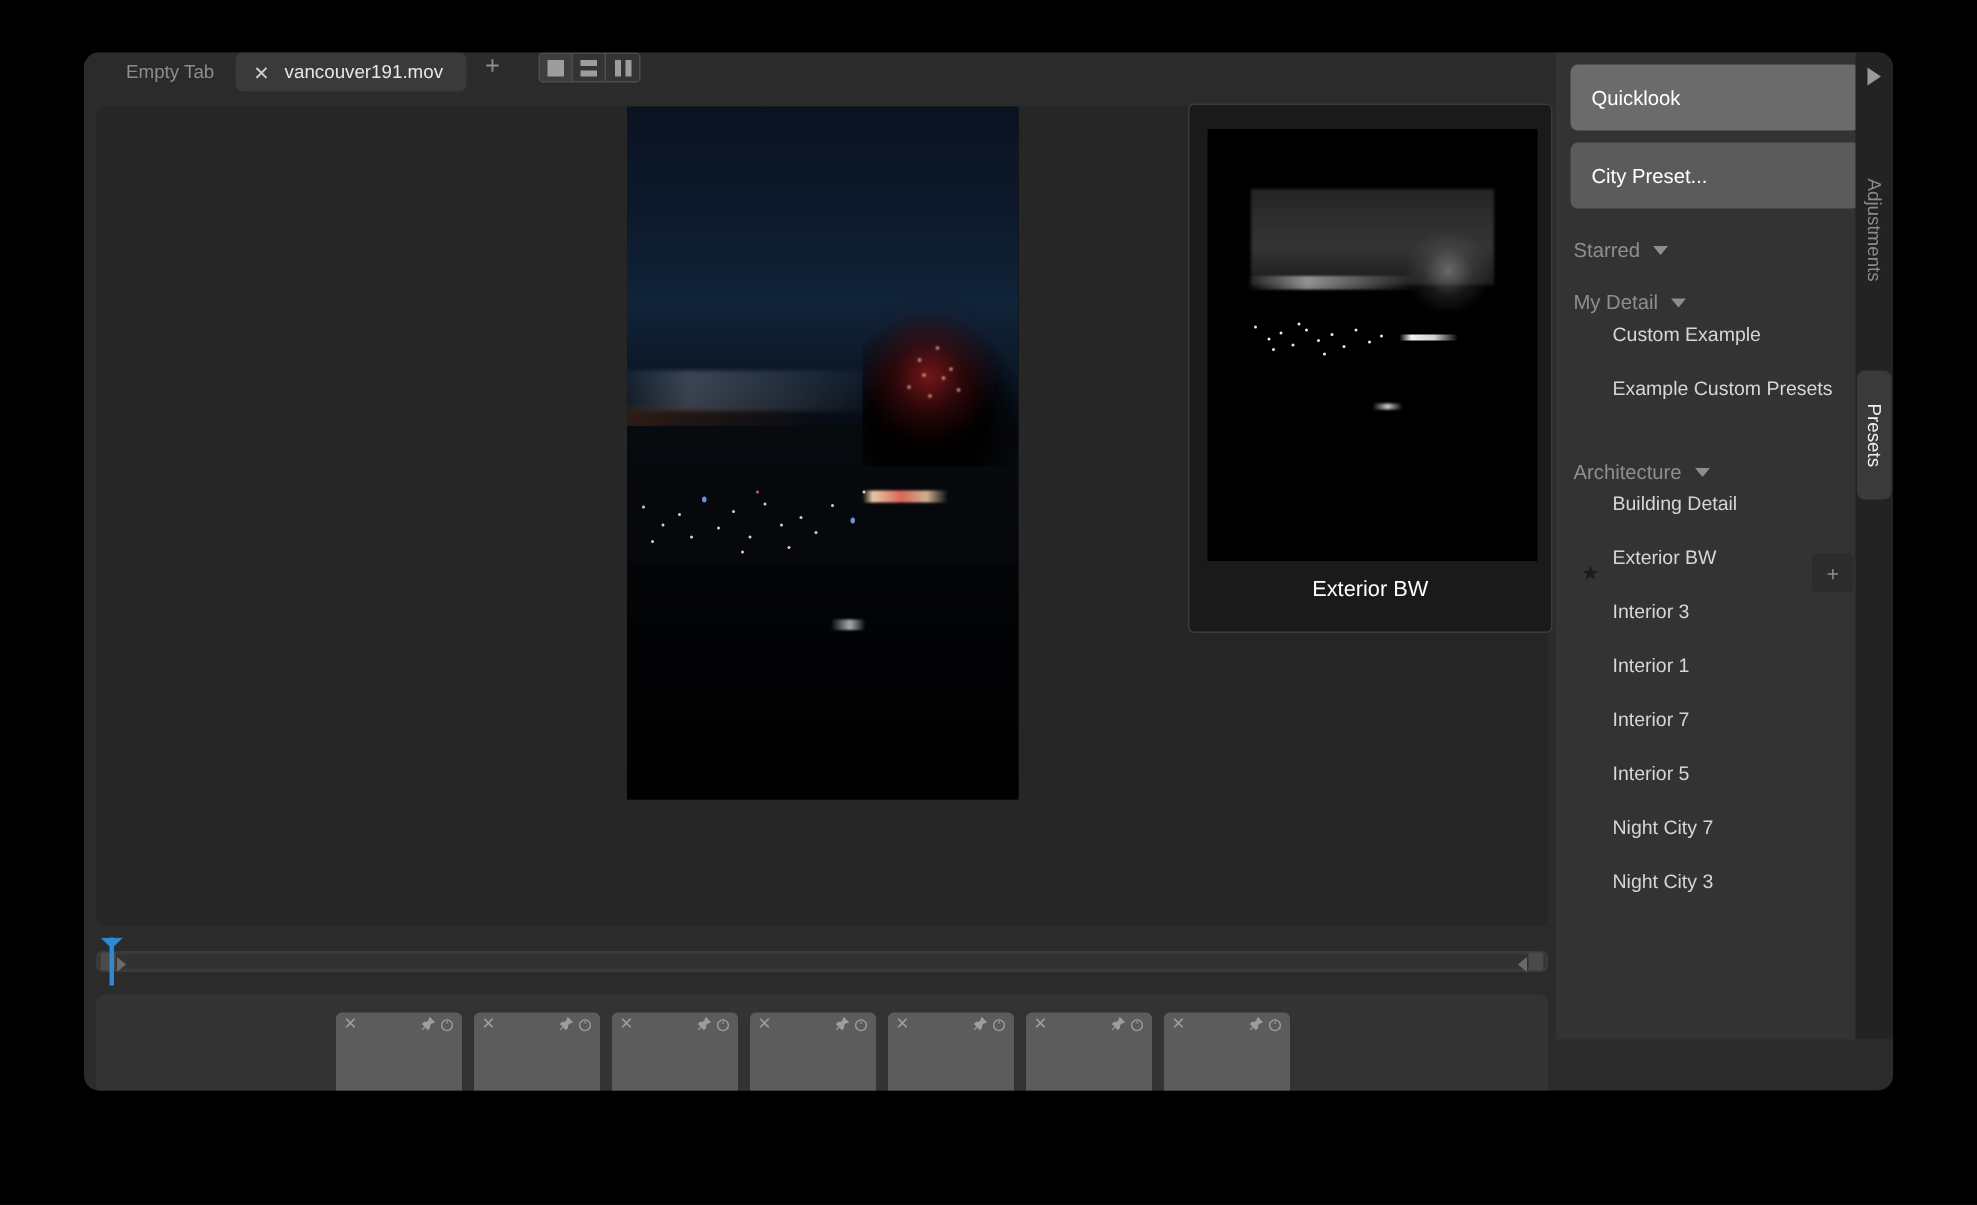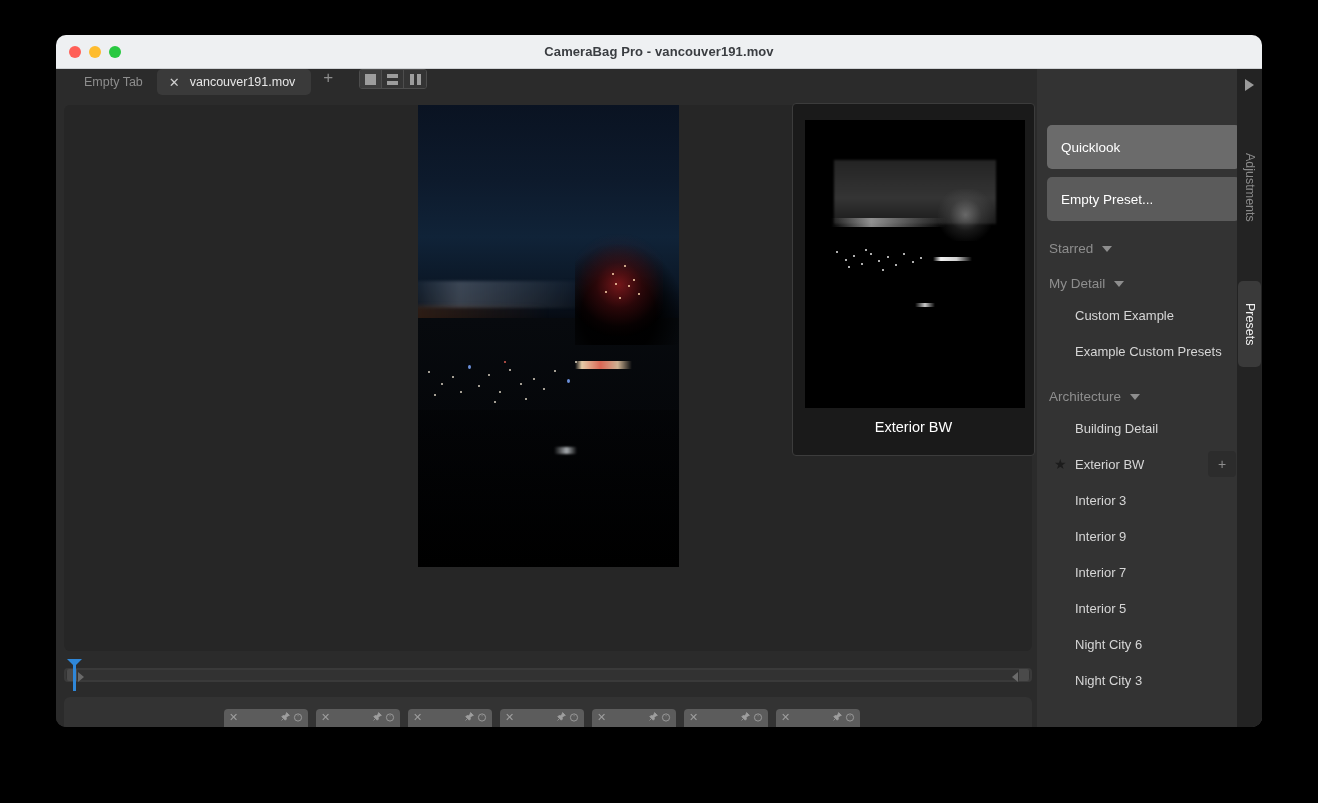--- a/index.html
+++ b/index.html
@@ -197,34 +197,34 @@
   .preview-caption {
     position:absolute; left:0; right:0; bottom: 20px; text-align:center;
     color:#ffffff; font-size: 14.5px;
   }
 
   
   .sidebar {
     position:relative; width: 225px; height: 100%;
     background:#333333; overflow:hidden;
   }
-  .sb-scroll { position:absolute; left:0; top:0; right: 12px; bottom:0; padding: 8px 10px 0 10px; margin-top: 48px; }
+  .sb-scroll { position:absolute; left:0; top:0; right: 12px; bottom:0; padding: 8px 10px 0 10px; }
   .sb-btn {
     height: 44px; border-radius: 5px; display:flex; align-items:center;
     padding-left: 14px; font-size: 13.5px; color:#fff; margin-bottom: 8px;
   }
   .sb-btn.quicklook { background:#6b6b6b; }
   .sb-btn.savepreset { background:#5b5b5b; }
   .sb-group {
     display:flex; align-items:center; gap:9px;
     color:#8e8e8e; font-size: 13.5px; margin: 20px 0 6px 2px;
   }
   .caret { width:0;height:0;border-left:5px solid transparent;border-right:5px solid transparent;border-top:6px solid #8e8e8e; }
   .sb-item {
-    position:relative; display:flex; align-items:center; height: 36px;
+    position:relative; display:flex; height: 36px;
     padding-left: 28px; color:#d6d6d6; font-size: 13px;
   }
   .sb-item .star {
     position:absolute; left: 7px; top: 50%; transform: translateY(-50%);
     color:#2e2e2e; font-size: 14px;
   }
   .sb-item.selected .star { color:#1c1c1c; }
   .sb-add {
     position:absolute; right: 4px; top: 50%; transform: translateY(-50%);
     width: 28px; height: 26px; background:#2c2c2c; border-radius: 4px;
@@ -256,28 +256,20 @@
     background:#3a3a3a; border-radius: 5px;
   }
 </style>
 </head>
 <body>
 
 <div id="root">
 
   <div class="window">
 
-    <div class="titlebar">
-      <div class="traffic">
-        <div class="dot red"></div>
-        <div class="dot yellow"></div>
-        <div class="dot green"></div>
-      </div>
-      <div class="title-text">CameraBag Pro - vancouver191.mov</div>
-    </div>
 
     <div class="wbody">
 
       <div class="editor">
 
         <div class="tabbar">
           <div class="tab">
             <span>Empty Tab</span>
           </div>
           <div class="tab active">
@@ -515,21 +507,21 @@
 
       </div>
 
       <div class="sidebar">
         <div class="sb-scroll">
 
           <div class="sb-btn quicklook">
             <span>Quicklook</span>
           </div>
           <div class="sb-btn savepreset">
-            <span>Empty Preset...</span>
+            <span>City Preset...</span>
           </div>
 
           <div class="sb-group">
             <span>Starred</span>
             <span class="caret"></span>
           </div>
 
           <div class="sb-group">
             <span>My Detail</span>
             <span class="caret"></span>
@@ -553,30 +545,30 @@
           <div class="sb-item selected">
             <span class="star">★</span>
             <span>Exterior BW</span>
             <span class="sb-add">+</span>
           </div>
 
           <div class="sb-item">
             <span>Interior 3</span>
           </div>
           <div class="sb-item">
-            <span>Interior 9</span>
+            <span>Interior 1</span>
           </div>
           <div class="sb-item">
             <span>Interior 7</span>
           </div>
           <div class="sb-item">
             <span>Interior 5</span>
           </div>
           <div class="sb-item">
-            <span>Night City 6</span>
+            <span>Night City 7</span>
           </div>
           <div class="sb-item">
             <span>Night City 3</span>
           </div>
 
         </div>
 
         <div class="sb-scrollbar">
           <div class="sb-thumb"></div>
         </div>

